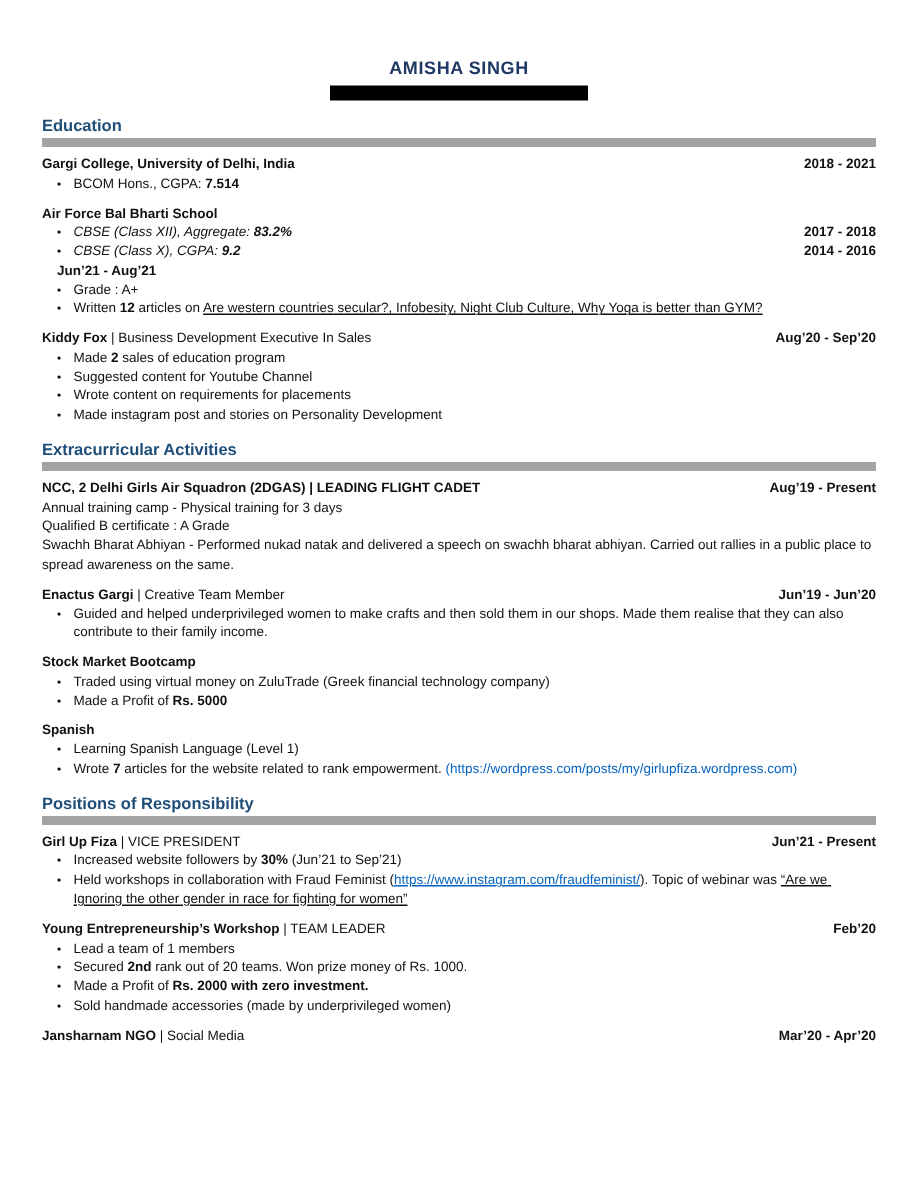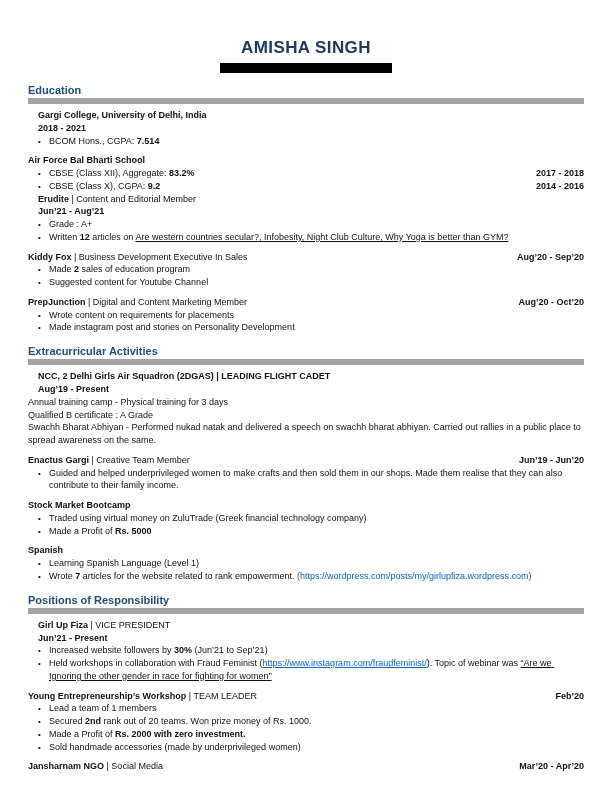--- a/index.html
+++ b/index.html
@@ -4,38 +4,38 @@
 <style>
   html,body{margin:0;padding:0;background:#ffffff;}
   .page{
     position:relative;
     width:612px;height:792px;overflow:hidden;background:#ffffff;
     padding:38px 28px 0 28px;box-sizing:border-box;
     font-family:"Liberation Sans","DejaVu Sans",sans-serif;
     font-size:9px;color:#111111;
   }
   h1.name{
-    margin:0;text-align:center;font-size:17px;font-weight:700;
+    margin:0;text-align:center;font-size:12px;font-weight:700;
     color:#1f3864;letter-spacing:.4px;
   }
   .redaction{width:172px;height:10px;background:#000000;margin:5px auto 6px auto;}
   h2.sec-title{
     font-size:11px;font-weight:700;color:#1f4e79;
     margin:11px 0 5px 0;padding-bottom:2px;border-bottom:6px solid #a3a3a3;
   }
   .sec-blocks{}
   .block{display:flex;align-items:baseline;line-height:1.42;}
   .block .left{flex:1 1 auto;min-width:0;}
   .entry{margin-top:7px;}
-  .sec-blocks > .entry:first-child{margin-top:0;flex-direction:column;}
+  .sec-blocks > .entry:first-child{margin-top:0;}
   .dot{flex:0 0 11px;margin-left:10px;font-size:8px;color:#111;}
   .date{font-weight:700;margin-left:10px;white-space:nowrap;}
   .seg{white-space:pre-wrap;}
   .b{font-weight:700;}
-  .i{}
+  .i{font-style:italic;}
   .u{text-decoration:underline;}
   .link{color:#0563c1;}
 </style>
 </head>
 <body>
 
 <div class="page">
   <h1 class="name">AMISHA SINGH</h1>
   <div class="redaction"></div>
 
@@ -63,21 +63,20 @@
             <span class="dot">•</span>
             <div class="left"><span class="seg i">CBSE (Class X), CGPA: </span><span class="seg b i">9.2</span></div>
             <span class="date">2014 - 2016</span>
           </div>
         </div>
     </section>
 
     <section>
       <div class="sec-blocks">
           <div class="block entry">
-            <div class="left"><span class="seg b">Erudite</span><span class="seg"> | Content and Editorial Member</span></div>
             <span class="date">Jun’21 - Aug’21</span>
           </div>
           <div class="block bullet">
             <span class="dot">•</span>
             <div class="left"><span class="seg">Grade : A+</span></div>
           </div>
           <div class="block bullet">
             <span class="dot">•</span>
             <div class="left"><span class="seg">Written </span><span class="seg b">12</span><span class="seg"> articles on </span><span class="seg u">Are western countries secular?, Infobesity, Night Club Culture, Why Yoga is better than GYM?</span></div>
           </div>
@@ -85,24 +84,20 @@
             <div class="left"><span class="seg b">Kiddy Fox</span><span class="seg"> | Business Development Executive In Sales</span></div>
             <span class="date">Aug’20 - Sep’20</span>
           </div>
           <div class="block bullet">
             <span class="dot">•</span>
             <div class="left"><span class="seg">Made </span><span class="seg b">2</span><span class="seg"> sales of education program</span></div>
           </div>
           <div class="block bullet">
             <span class="dot">•</span>
             <div class="left"><span class="seg">Suggested content for Youtube Channel</span></div>
-          </div>
-          <div class="block entry">
-            <div class="left"><span class="seg b">PrepJunction</span><span class="seg"> | Digital and Content Marketing Member</span></div>
-            <span class="date">Aug’20 - Oct’20</span>
           </div>
           <div class="block bullet">
             <span class="dot">•</span>
             <div class="left"><span class="seg">Wrote content on requirements for placements</span></div>
           </div>
           <div class="block bullet">
             <span class="dot">•</span>
             <div class="left"><span class="seg">Made instagram post and stories on Personality Development</span></div>
           </div>
         </div>

